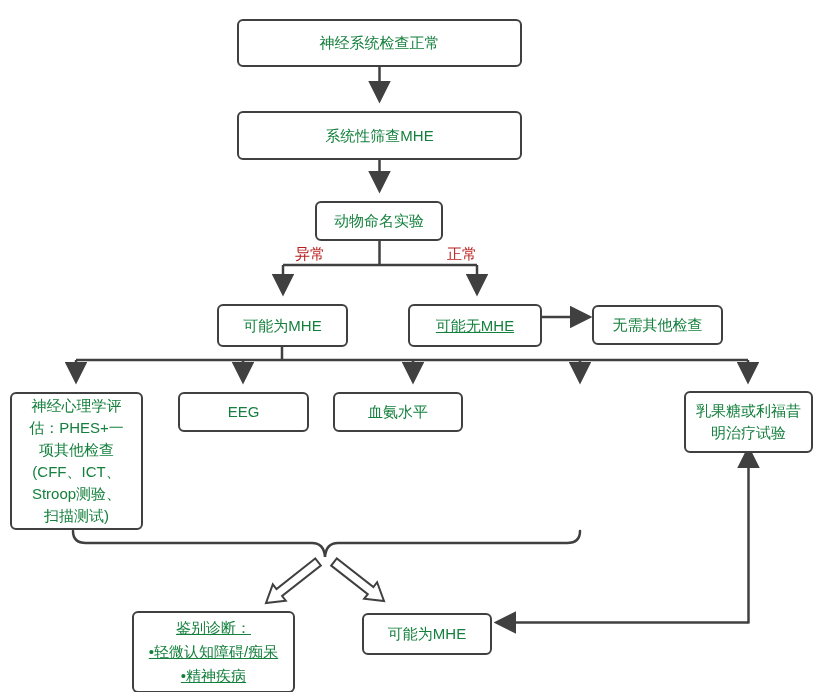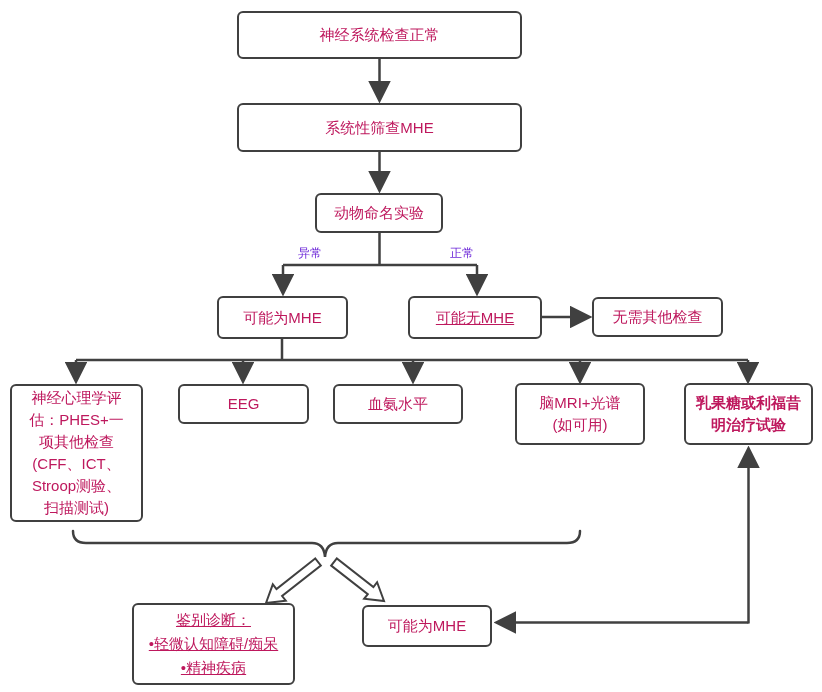--- a/index.html
+++ b/index.html
@@ -25,28 +25,29 @@
     align-items: center;
     justify-content: center;
     text-align: center;
     border: 2.5px solid #404040;
     border-radius: 6px;
     background: #ffffff;
     font-size: 15px;
     line-height: 22px;
     white-space: pre-line;
     padding: 2px 4px;
-    color: #be185d;
+    color: #15803d;
+    margin-top: 8px;
   }
   .edge-label {
     position: absolute;
-    font-size: 12px;
+    font-size: 15px;
     line-height: 17px;
     transform: translateX(-50%);
-    color: #6d28d9;
+    color: #b91c1c;
     background: #ffffff;
     padding: 0 2px;
   }
 </style>
 </head>
 <body>
 
 <div class="canvas">
 
   <svg class="layer" viewBox="0 0 822 692" aria-hidden="true">
@@ -102,24 +103,22 @@
 估：PHES+一
 项其他检查
 (CFF、ICT、
 Stroop测验、
 扫描测试)</div>
 
   <div class="node" style="left:178px; top:384px; width:131px; height:40px;">EEG</div>
 
   <div class="node" style="left:333px; top:384px; width:130px; height:40px;">血氨水平</div>
 
-  <div class="node" style="left:515px; top:383px; width:130px; height:62px;">脑MRI+光谱
-(如可用)</div>
 
-  <div class="node" style="left:684px; top:383px; width:129px; height:62px;font-weight:bold;">乳果糖或利福昔
+  <div class="node" style="left:684px; top:383px; width:129px; height:62px;">乳果糖或利福昔
 明治疗试验</div>
 
   <div class="node" style="left:132px; top:603px; width:163px; height:82px; line-height:24px;text-decoration:underline;">鉴别诊断：
 •轻微认知障碍/痴呆
 •精神疾病</div>
 
   <div class="node" style="left:362px; top:605px; width:130px; height:42px;">可能为MHE</div>
 
 </div>
 

